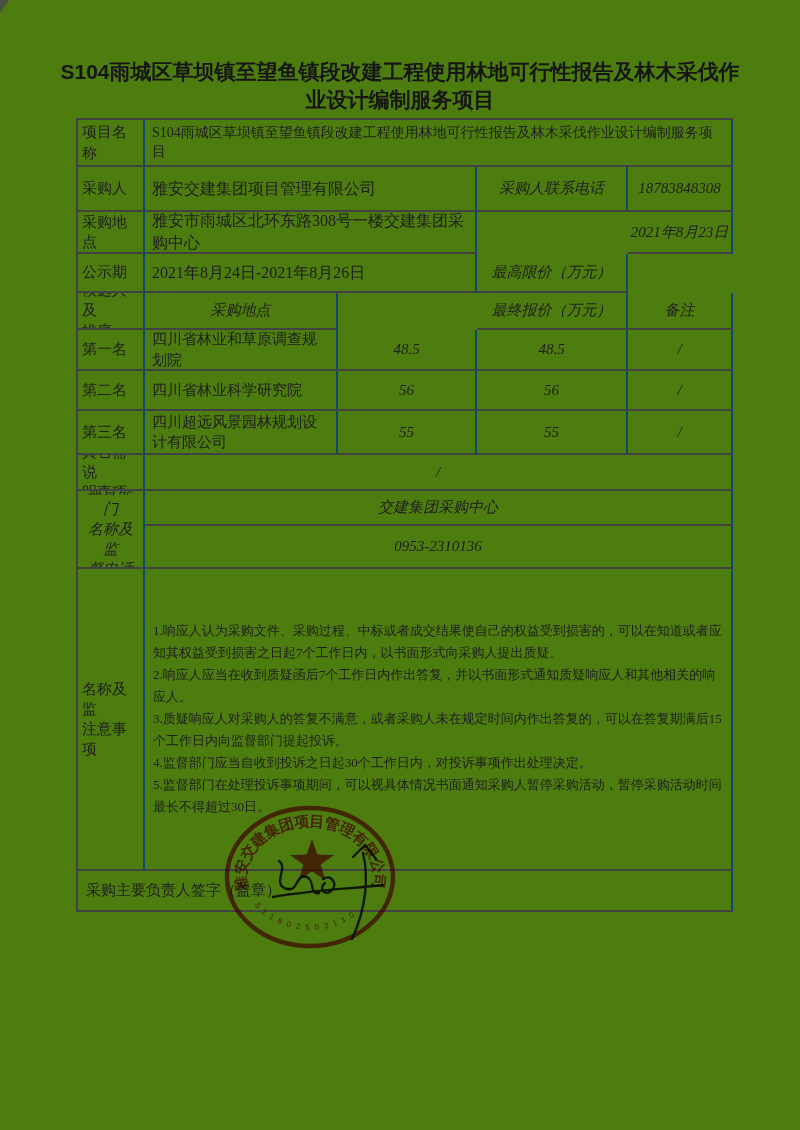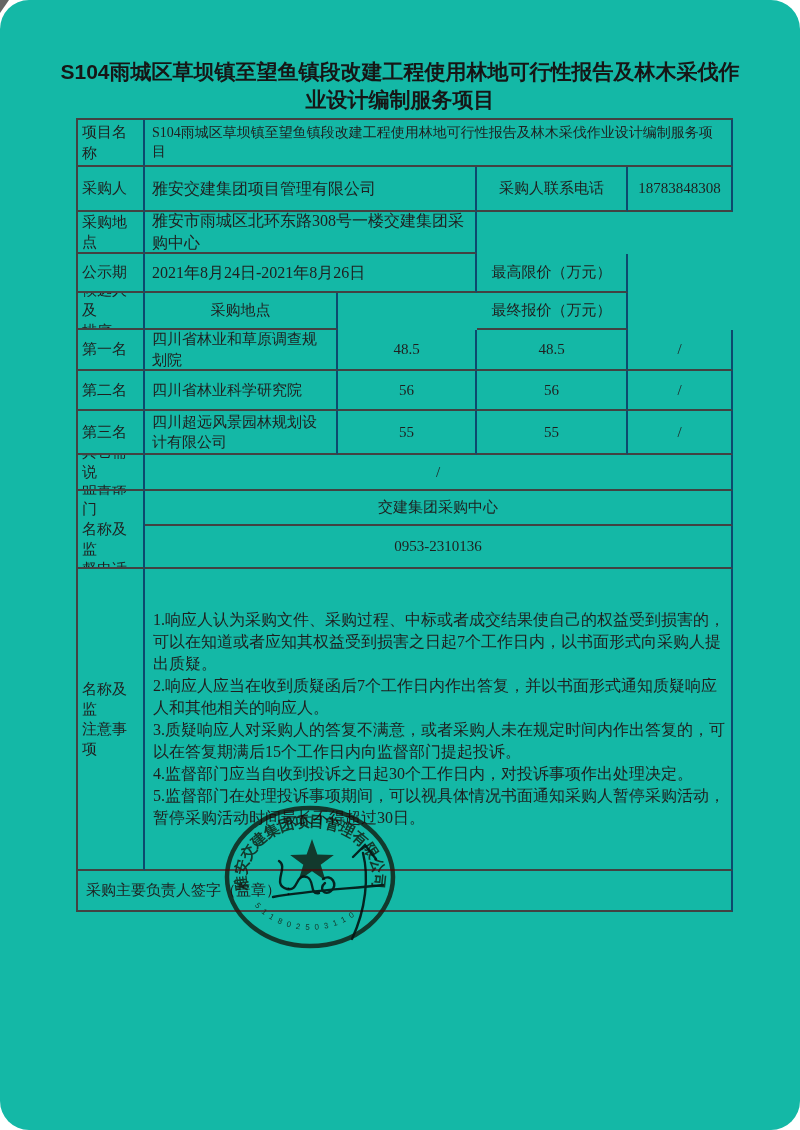--- a/index.html
+++ b/index.html
@@ -4,21 +4,21 @@
 <style>
   html,body{margin:0;padding:0;}
   body{
     width:800px;height:1130px;
     background:#ffffff;
     font-family:"Liberation Serif", serif;
     color:#1f1f1f;
     position:relative;
     overflow:hidden;
   }
-  .page{position:absolute;inset:0;background:#14b8a6;border-radius:29px;}
+  .page{position:absolute;inset:0;background:#4d7c0f;}
   .corner-artifact{
     position:absolute;left:0;top:0;width:9px;height:13px;
     background:#4a4a4a;clip-path:polygon(0 0,100% 0,0 100%);opacity:.85;
   }
   .title{
     position:absolute;top:58px;left:50%;transform:translateX(-50%);
     width:682px;text-align:center;
     font-family:"Liberation Sans", sans-serif;
     font-weight:700;font-size:21px;line-height:28px;color:#161616;
   }
@@ -29,27 +29,27 @@
     grid-template-rows:47px 45px 42px 39px 37px 41px 40px 44px 36px 35px 43px 302px 41px;
     border-top:2px solid #424242;border-left:2px solid #424242;
     font-size:15px;line-height:1.35;
   }
   .c{
     border-right:2px solid #0c4a6e;border-bottom:2px solid #424242;
     display:flex;align-items:center;box-sizing:border-box;
     overflow:hidden;
   }
   .lab{padding:1px 4px;white-space:pre-line;}
-  .ctr{justify-content:center;}
+  .ctr{justify-content:center;text-align:center;font-style:italic;}
   .lft{padding:2px 7px;}
   .big{font-size:16px;}
   .small{font-size:14px;}
   .complaint-val{
     flex-direction:column;align-items:flex-start;justify-content:center;
-    padding:0 4px 0 8px;font-size:16px;line-height:22px;
+    padding:0 4px 0 8px;font-size:13px;line-height:22px;
   }
   .complaint-val div{margin:0;}
   .sig-cell{padding-left:8px;}
   .stamp{
     position:absolute;left:215px;top:793px;width:190px;height:160px;
     mix-blend-mode:multiply;z-index:5;
   }
 </style>
 </head>
 <body>
@@ -65,29 +65,31 @@
     <div class="c lab" style="grid-area:1/1">项目名称</div>
     <div class="c lft small" style="grid-area:1/2/2/6">S104雨城区草坝镇至望鱼镇段改建工程使用林地可行性报告及林木采伐作业设计编制服务项目</div>
 
     <div class="c lab" style="grid-area:2/1">采购人</div>
     <div class="c lft big" style="grid-area:2/2/3/4">雅安交建集团项目管理有限公司</div>
     <div class="c ctr" style="grid-area:2/4">采购人联系电话</div>
     <div class="c ctr" style="grid-area:2/5">18783848308</div>
 
     <div class="c lab" style="grid-area:3/1">采购地点</div>
     <div class="c lft big" style="grid-area:3/2/4/4">雅安市雨城区北环东路308号一楼交建集团采购中心</div>
+    <div class="c ctr" style="grid-area:3/5">2021年8月23日</div>
 
     <div class="c lab" style="grid-area:4/1">公示期</div>
     <div class="c lft big" style="grid-area:4/2/5/4">2021年8月24日-2021年8月26日</div>
     <div class="c ctr" style="grid-area:4/4">最高限价（万元）</div>
 
     <div class="c lab" style="grid-area:5/1">候选人及
 排序</div>
     <div class="c ctr" style="grid-area:5/2">采购地点</div>
     <div class="c ctr" style="grid-area:5/4">最终报价（万元）</div>
+    <div class="c ctr" style="grid-area:5/5">备注</div>
 
     <div class="c lab" style="grid-area:6/1">第一名</div>
     <div class="c lft" style="grid-area:6/2">四川省林业和草原调查规划院</div>
     <div class="c ctr" style="grid-area:6/3">48.5</div>
     <div class="c ctr" style="grid-area:6/4">48.5</div>
     <div class="c ctr" style="grid-area:6/5">/</div>
 
     <div class="c lab" style="grid-area:7/1">第二名</div>
     <div class="c lft" style="grid-area:7/2">四川省林业科学研究院</div>
     <div class="c ctr" style="grid-area:7/3">56</div>

